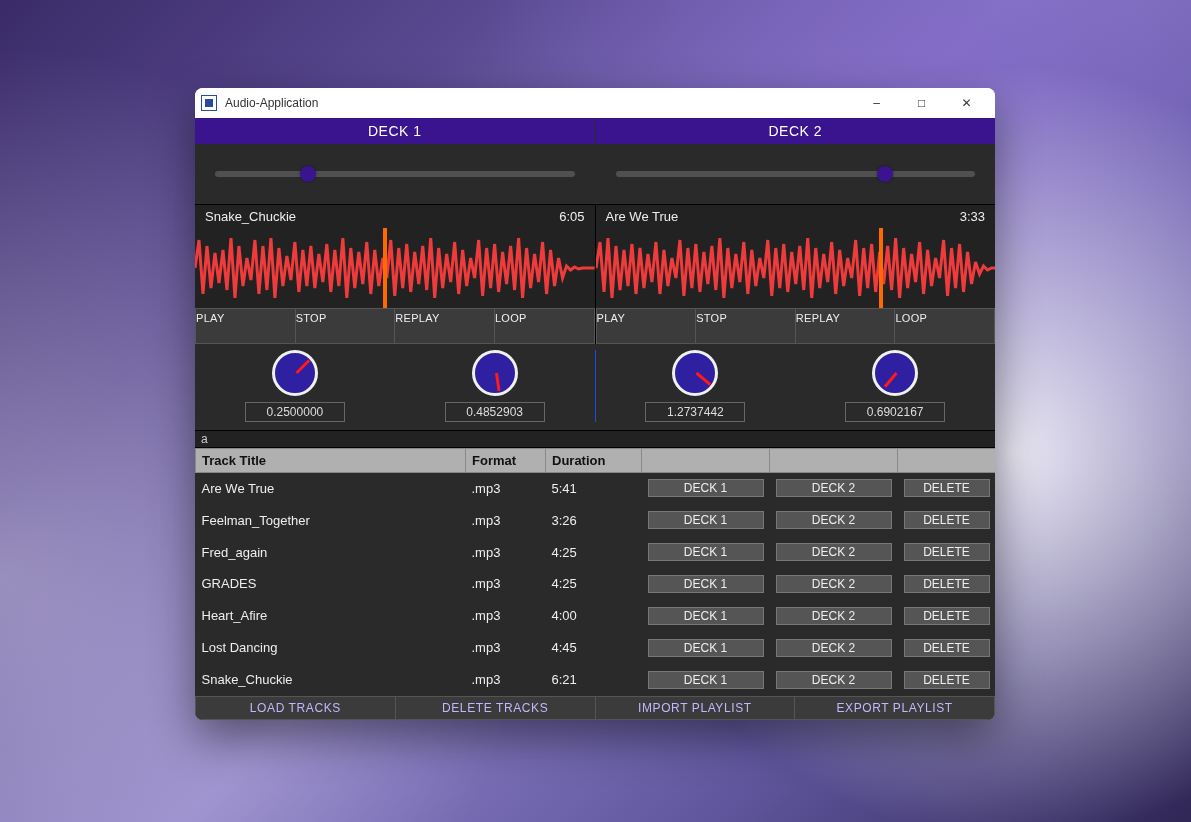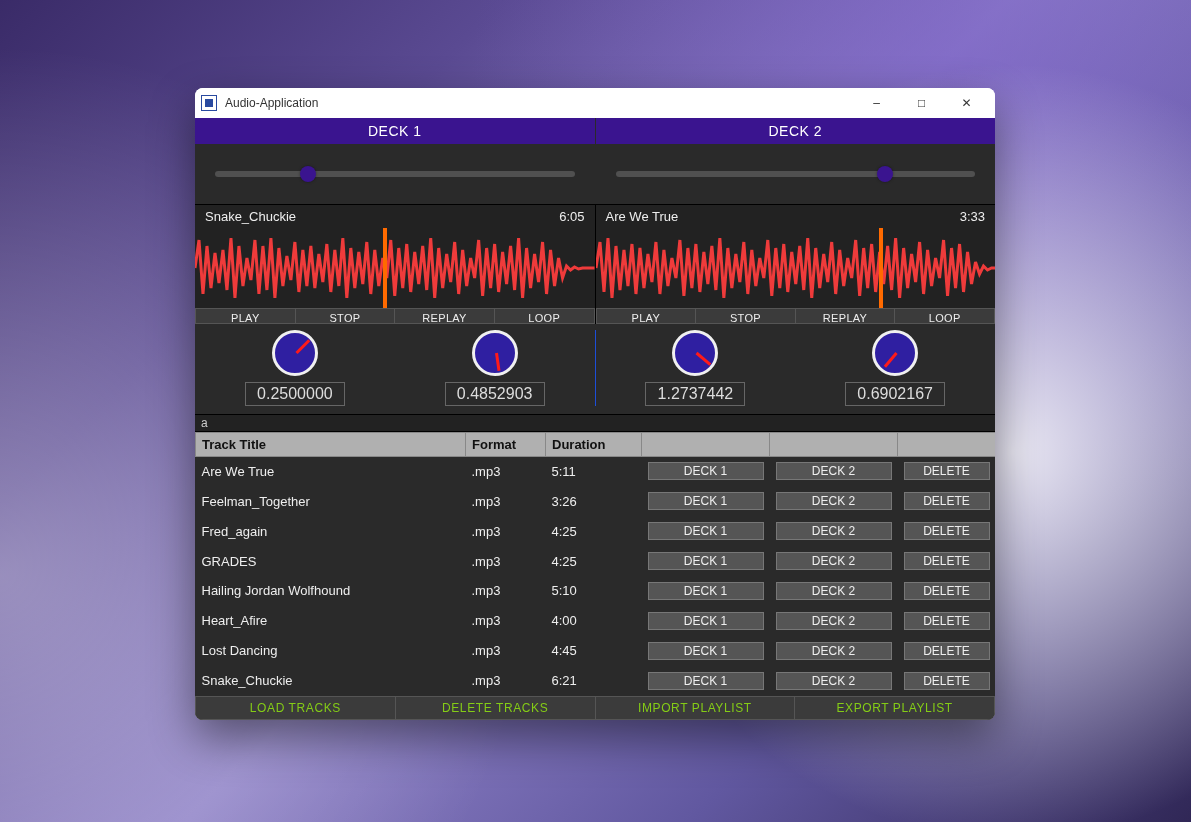--- a/index.html
+++ b/index.html
@@ -63,40 +63,40 @@
   .wave { flex:1; position:relative; overflow:hidden; }
   .wave + .wave { border-left:1px solid #000; }
   .wave svg { width:100%; height:100%; display:block; }
   .wave-playhead { position:absolute; top:0; bottom:0; width:4px; background:#ff6a00; }
 
   
   .transport-row { display:flex; }
   .transport-group { flex:1; display:flex; }
   .transport-group + .transport-group { border-left:1px solid #000; }
   .t-btn {
-    flex:1; height:16px; background:#3b3b3b; color:#eee; border:1px solid #555;
-    font-size:11px; line-height:18px; text-align:center; cursor:pointer; letter-spacing:0.3px;
+    flex:1; height:36px; background:#3b3b3b; color:#eee; border:1px solid #555;
+    font-size:11px; line-height:18px; text-align:left; cursor:pointer; letter-spacing:0.3px;
   }
   .t-btn + .t-btn { border-left:none; }
 
   
   .knobs-row { display:flex; background:#2a2a2a; padding:6px 0 8px; }
   .knobs-half { flex:1; display:flex; }
   .knobs-half + .knobs-half { border-left:1px solid #1d4ed8; }
   .knob-block { flex:1; display:flex; flex-direction:column; align-items:center; justify-content:flex-end; }
   .knob {
     width:46px; height:46px; border-radius:50%; background:#2f1fa1;
     border:3px solid #f0f0f0; position:relative; cursor:pointer;
   }
   .knob .pointer {
     position:absolute; left:50%; top:50%; width:3px; height:18px; background:#ff1a1a;
     transform-origin: 50% 0%;
   }
   .knob-val {
-    margin-top:6px; width:100px; padding:2px 4px; text-align:center; font-size:16px;
+    margin-top:6px; width:100px; padding:2px 4px; text-align:center; font-size:12px;
     color:#ddd; background:#2a2a2a; border:1px solid #666;
   }
 
   
   .search-bar { height:18px; background:#222; color:#ccc; font-size:12px; padding:1px 6px; border-top:1px solid #000; border-bottom:1px solid #000; }
 
   
   .playlist { flex:1; display:flex; flex-direction:row; background:#2a2a2a; overflow:hidden; }
   table.pl { width:100%; border-collapse:collapse; table-layout:fixed; }
   table.pl th {
@@ -116,21 +116,21 @@
   col.c-dur    { width:96px; }
   col.c-d1     { width:128px; }
   col.c-d2     { width:128px; }
   col.c-del    { width:98px; }
 
   .playlist-spacer { flex:1; background:#2a2a2a; }
 
   
   .bottom-row { display:flex; }
   .bottom-btn {
-    flex:1; height:24px; background:#3b3b3b; color:#84cc16; border:1px solid #555;
+    flex:1; height:24px; background:#3b3b3b; color:#c4b5fd; border:1px solid #555;
     font-size:12px; letter-spacing:0.6px; text-align:center; line-height:22px; cursor:pointer;
   }
   .bottom-btn + .bottom-btn { border-left:none; }
 </style>
 </head>
 <body>
 
 <div class="window">
 
   <div class="titlebar">
@@ -256,21 +256,21 @@
             <th>Duration</th>
             <th></th>
             <th></th>
             <th></th>
           </tr>
         </thead>
         <tbody id="pl-body">
             <tr>
               <td>Are We True</td>
               <td>.mp3</td>
-              <td>5:11</td>
+              <td>5:41</td>
               <td>
                 <span class="row-btn">DECK 1</span>
               </td>
               <td>
                 <span class="row-btn">DECK 2</span>
               </td>
               <td>
                 <span class="row-btn">DELETE</span>
               </td>
             </tr>
@@ -299,34 +299,20 @@
                 <span class="row-btn">DECK 2</span>
               </td>
               <td>
                 <span class="row-btn">DELETE</span>
               </td>
             </tr>
             <tr>
               <td>GRADES</td>
               <td>.mp3</td>
               <td>4:25</td>
-              <td>
-                <span class="row-btn">DECK 1</span>
-              </td>
-              <td>
-                <span class="row-btn">DECK 2</span>
-              </td>
-              <td>
-                <span class="row-btn">DELETE</span>
-              </td>
-            </tr>
-            <tr>
-              <td>Hailing Jordan Wolfhound</td>
-              <td>.mp3</td>
-              <td>5:10</td>
               <td>
                 <span class="row-btn">DECK 1</span>
               </td>
               <td>
                 <span class="row-btn">DECK 2</span>
               </td>
               <td>
                 <span class="row-btn">DELETE</span>
               </td>
             </tr>

